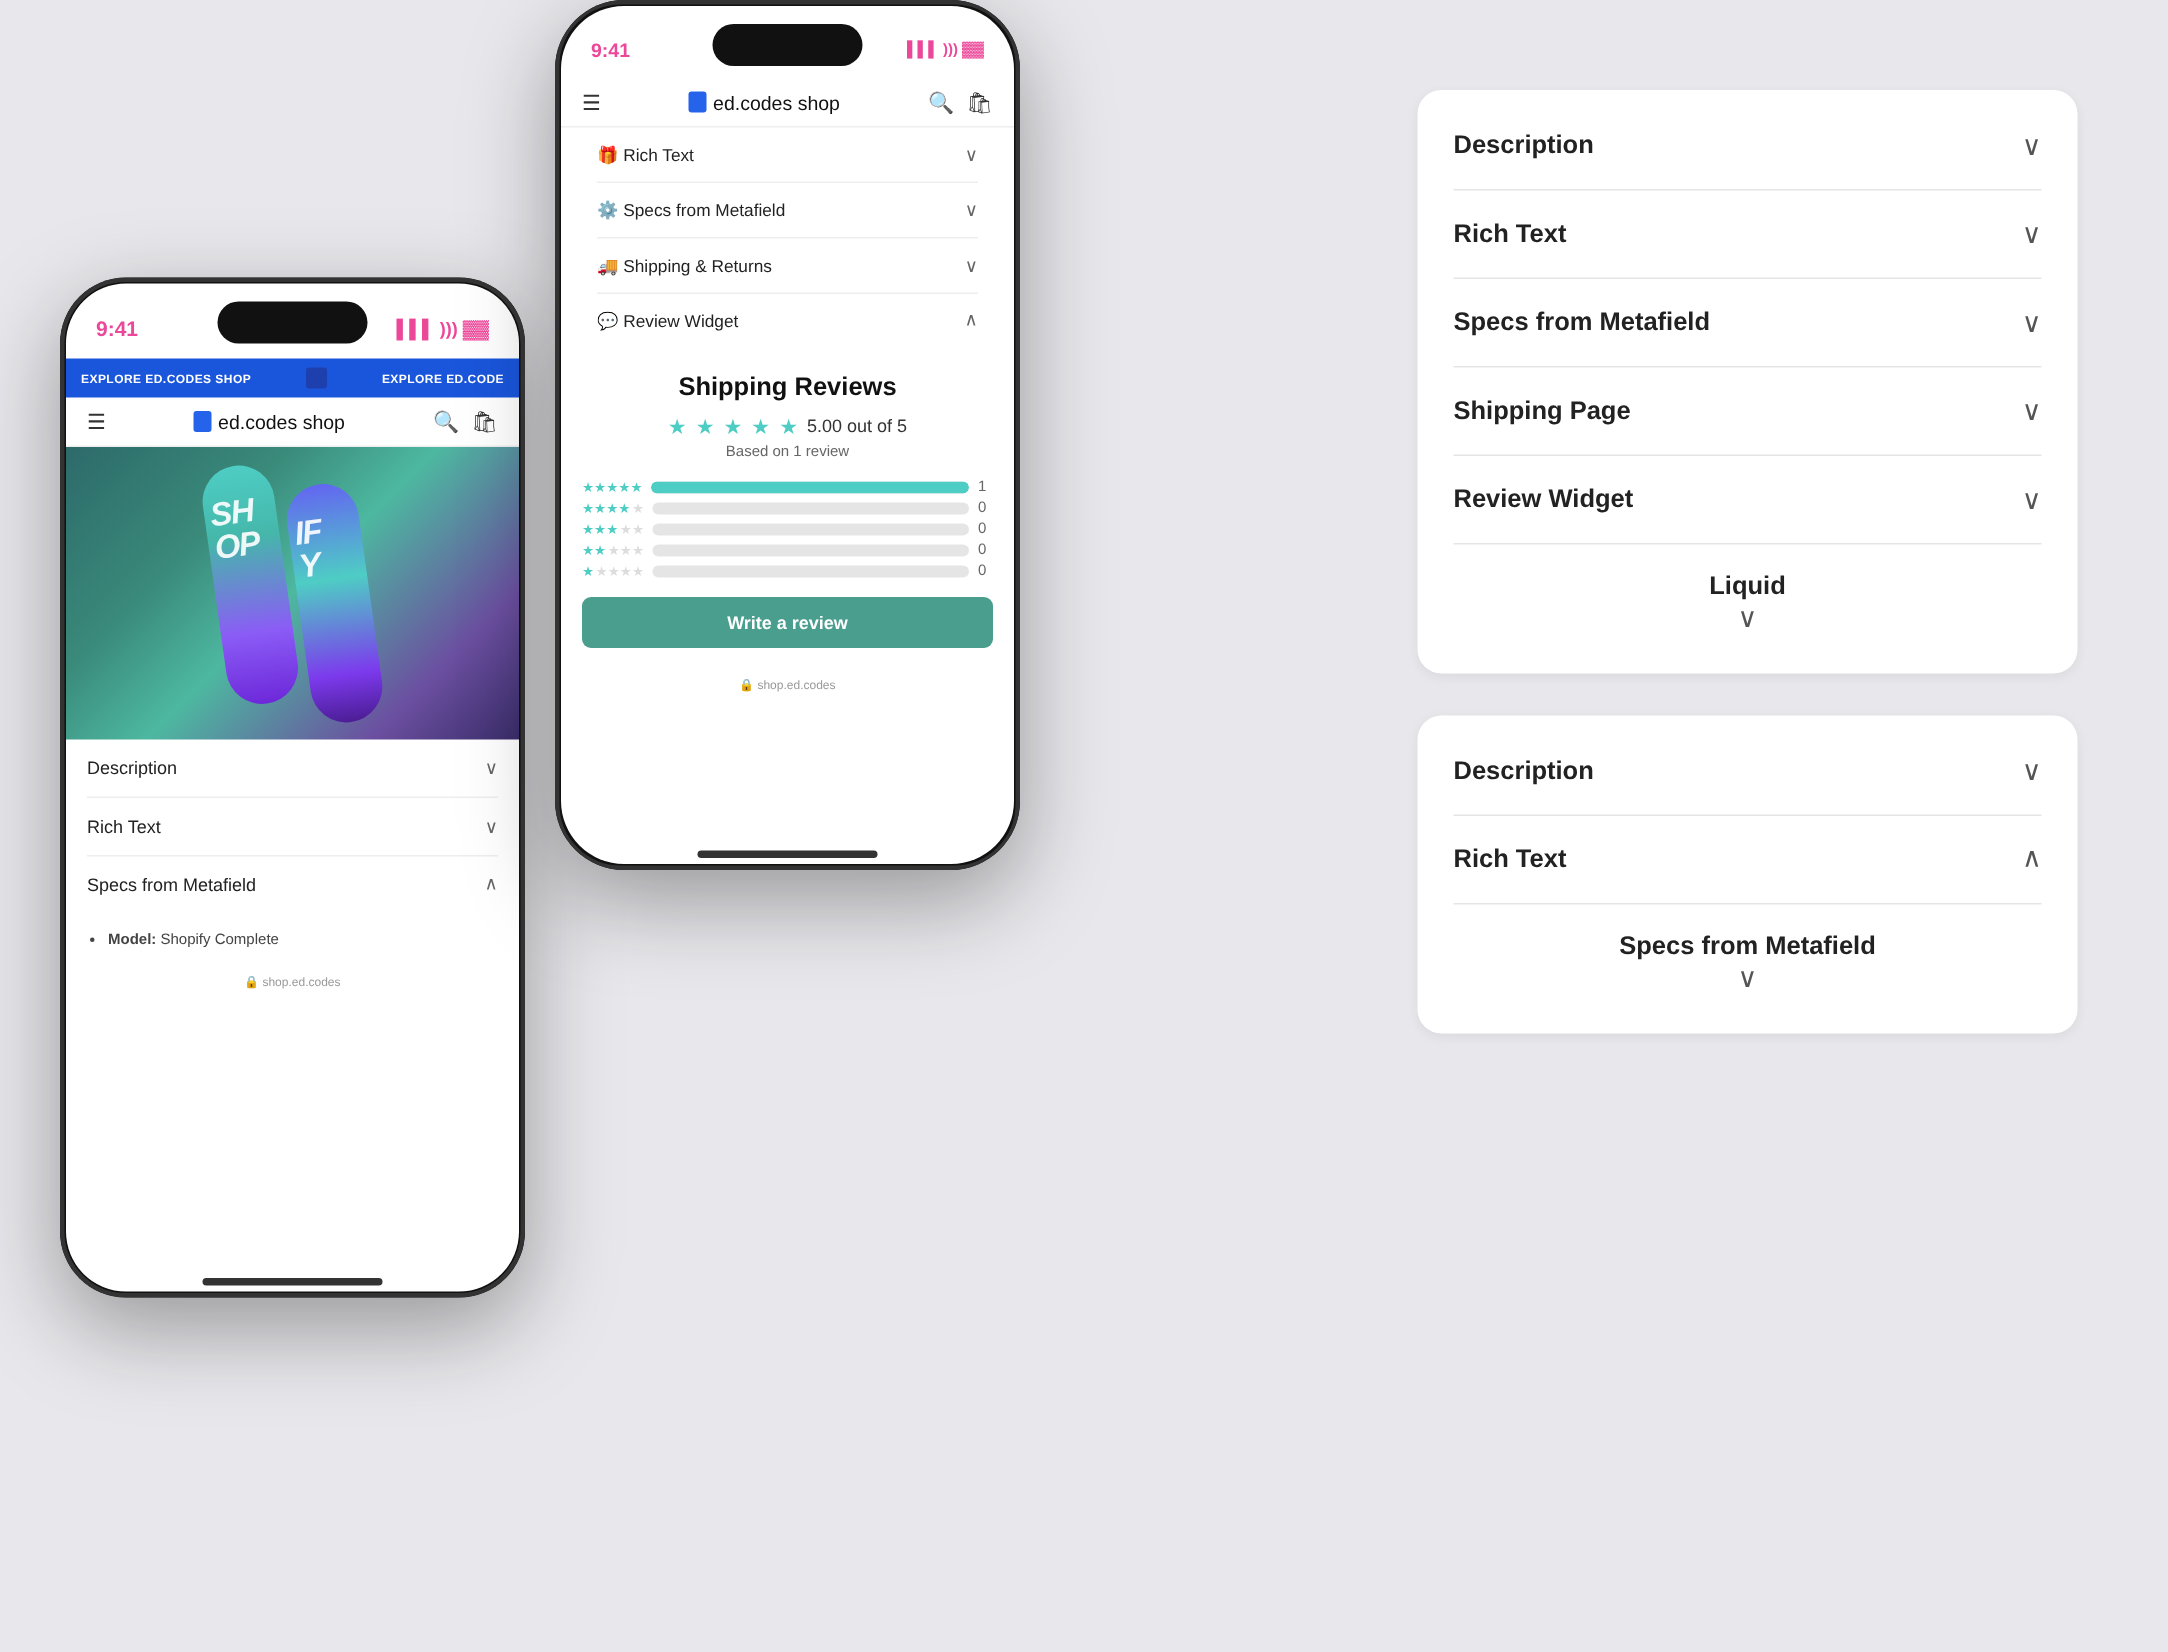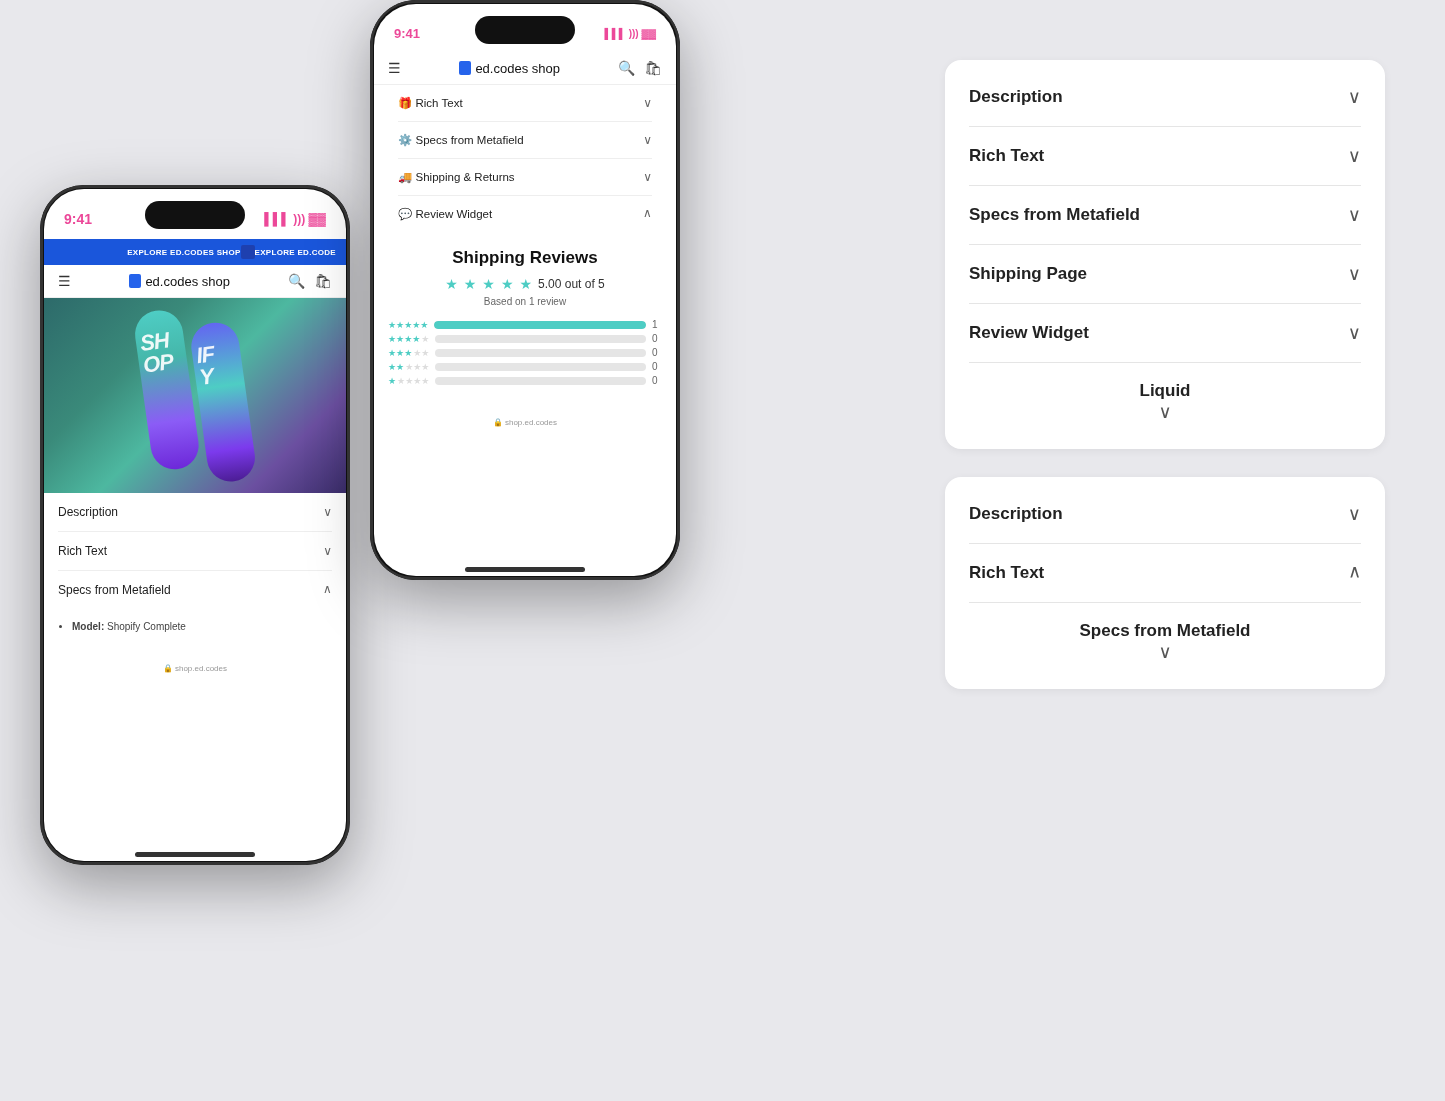--- a/index.html
+++ b/index.html
@@ -133,21 +133,21 @@
 
     .status-time { font-size: 14px; font-weight: 700; }
     .status-icons { display: flex; gap: 4px; align-items: center; font-size: 12px; }
 
     
     .explore-bar {
       background: #1a56db;
       color: #fff;
       display: flex;
       align-items: center;
-      justify-content: flex-end;
+      justify-content: space-between;
       padding: 6px 10px;
       font-size: 10px;
       font-weight: 600;
     }
     .explore-bar-dot { width: 14px; height: 14px; background: #1e40af; border-radius: 2px; }
 
     
     .phone-nav {
       display: flex;
       align-items: center;
@@ -240,21 +240,21 @@
     .phone-chevron { color: #666; font-size: 12px; }
 
     .phone-accordion-body {
       padding: 6px 0 10px;
       font-size: 10px;
       color: #444;
       line-height: 1.5;
     }
 
     .phone-accordion-body ul { padding-left: 14px; margin-top: 4px; }
-    .phone-accordion-body li { font-size: 10px; margin-bottom: 16px; }
+    .phone-accordion-body li { font-size: 10px; margin-bottom: 2px; }
     .phone-accordion-body strong { font-weight: 700; }
 
     
     .phone-center {
       position: absolute;
       left: 370px;
       top: 0px;
       width: 310px;
       height: 580px;
     }
@@ -553,20 +553,21 @@
               <span style="color:#4ecdc4;font-size:9px">★</span>
                 <span style="color:#ddd;font-size:9px">★★★★</span>
             </div>
             <div class="review-bar-bg">
               <div class="review-bar-fill" style="width:0%"></div>
             </div>
             <span class="review-bar-count">0</span>
           </div>
         </div>
 
+        <button class="write-review-btn">Write a review</button>
       </div>
 
       <div class="phone-bottom-bar">
         <div class="phone-url-bar">
           <span>🔒</span>
           <span>shop.ed.codes</span>
         </div>
       </div>
     </div>
     <div class="home-indicator"></div>

